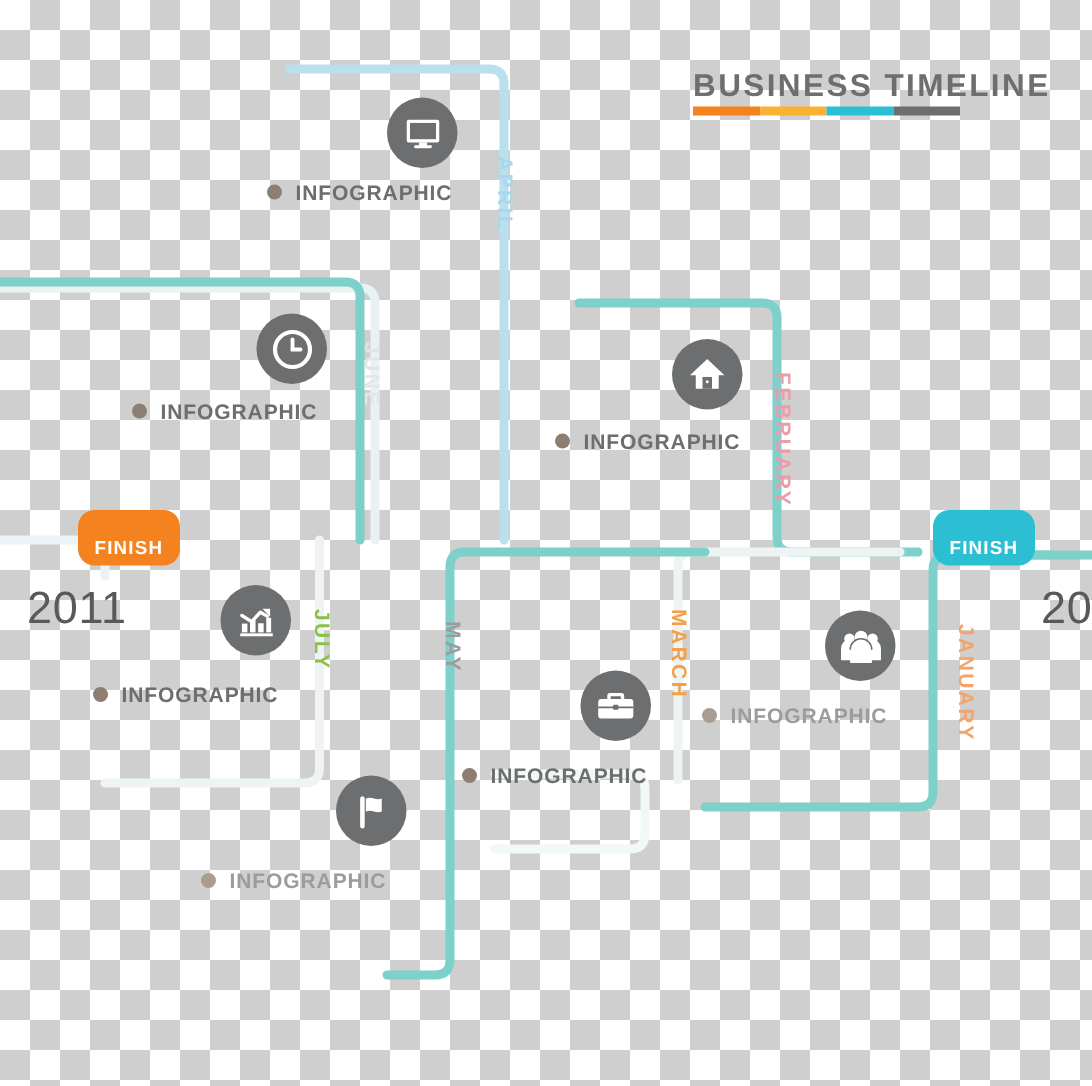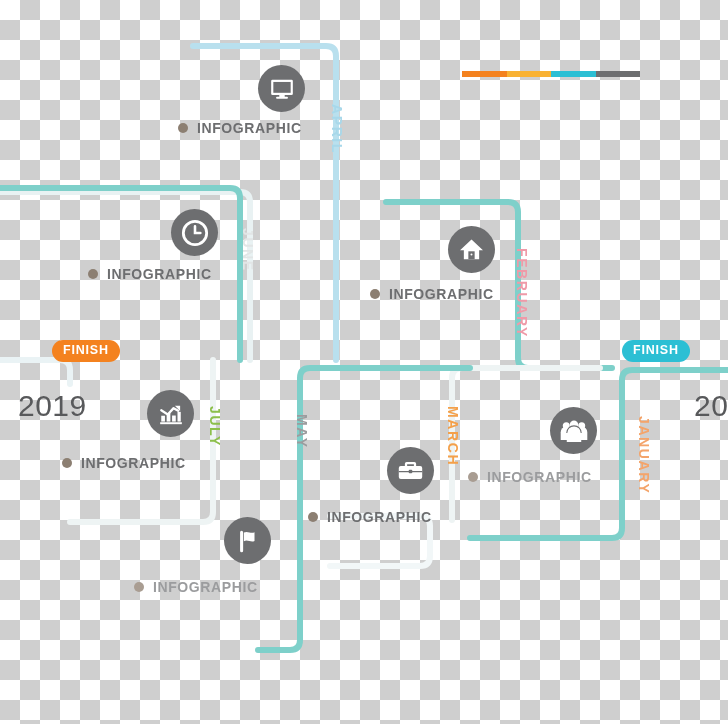--- a/index.html
+++ b/index.html
@@ -36,21 +36,21 @@
     left:462px;top:71px;
     width:178px;height:6px;
     display:flex;
   }
   .titlebar span{flex:1;height:100%;}
 
   
   .badge{
     font-size:12.5px;font-weight:bold;color:#ffffff;
     letter-spacing:0.8px;
-    padding:4px 11px 5px 11px;
+    padding:19px 11px 5px 11px;
     border-radius:11px;
     white-space:nowrap;
     line-height:1;
   }
   .badge-finish{left:52px;top:340px;background:#f4821f;}
   .badge-start{left:622px;top:340px;background:#2cbfd4;}
 
   
   .year{
     font-size:30px;color:#58595b;
@@ -116,29 +116,30 @@
       <path stroke="#f2f7f8" d="M330 516 H420 Q430 516 430 526 V556 Q430 566 420 566 H330"></path>
 
       <path stroke="#eef4f4" d="M213 360 V512 Q213 522 203 522 H70"></path>
 
       <path stroke="#eaf3f5" d="M0 360 H60 Q70 360 70 370 V384"></path>
 
       <path stroke="#7ed0ca" d="M658 370 H700"></path>
     </g>
   </svg>
 
+  <div class="abs title">BUSINESS TIMELINE</div>
   <div class="abs titlebar">
       <span style="background: rgb(244, 130, 31);"></span>
       <span style="background: rgb(249, 178, 51);"></span>
       <span style="background: rgb(44, 191, 212);"></span>
       <span style="background: rgb(109, 110, 112);"></span>
     </div>
 
   <div class="abs badge badge-finish" style="background: rgb(244, 130, 31);">FINISH</div>
-  <div class="abs year year-2016">2019</div>
+  <div class="abs year year-2016">2011</div>
 
   <div class="abs badge badge-start" style="background: rgb(44, 191, 212);">FINISH</div>
   <div class="abs year year-2014">2014</div>
 
   <div id="months-layer">
       <div class="abs month" style="left: 345px; top: 104px; color: rgb(168, 216, 234);">APRIL</div>
       <div class="abs month" style="left: 256px; top: 228px; color: rgb(226, 230, 230);">JUNE</div>
       <div class="abs month" style="left: 530px; top: 248px; color: rgb(239, 154, 168);">FEBRUARY</div>
       <div class="abs month" style="left: 223px; top: 406px; color: rgb(140, 191, 75);">JULY</div>
       <div class="abs month" style="left: 310px; top: 414px; color: rgb(155, 156, 158);">MAY</div>

